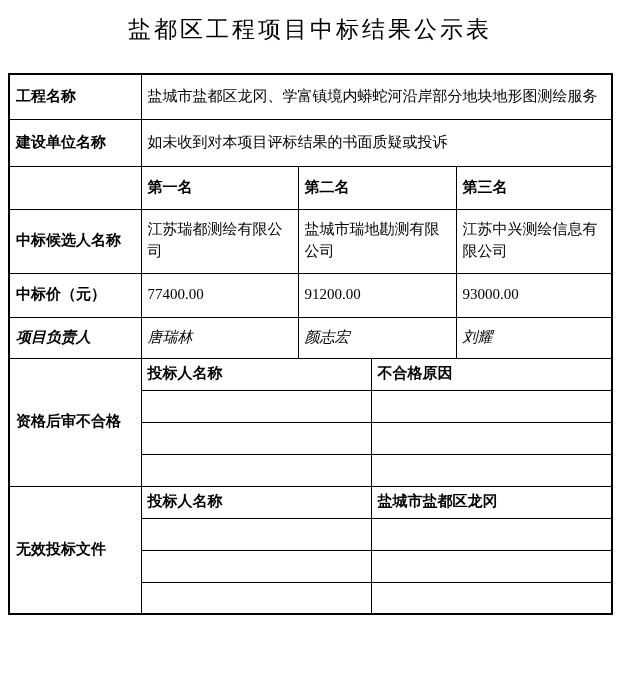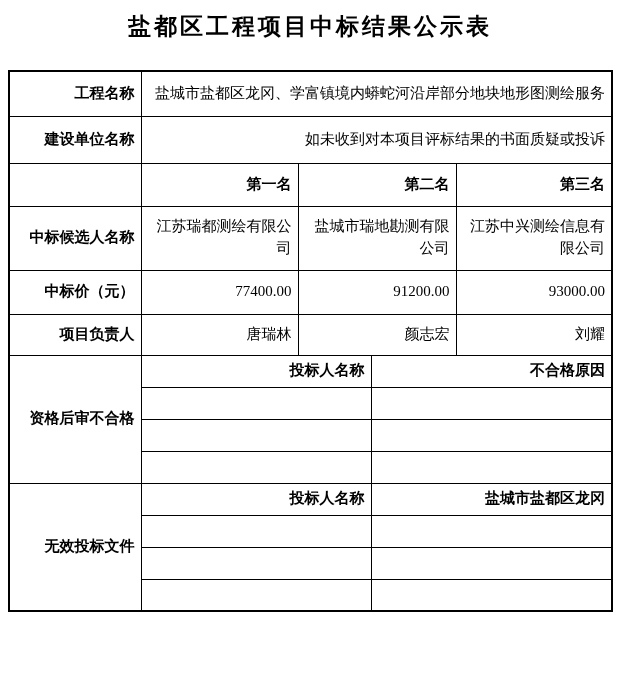--- a/index.html
+++ b/index.html
@@ -10,50 +10,51 @@
     font-family: "Liberation Serif", "DejaVu Serif", serif;
   }
   .page {
     position: relative;
     width: 620px;
     height: 688px;
     background: #ffffff;
     overflow: hidden;
   }
   .doc-title {
-    margin: 12px;
+    margin: 0;
+    padding-top: 15px;
     text-align: center;
     font-size: 23px;
-    font-weight: bold;
+    font-weight: normal;
     letter-spacing: 3px;
     line-height: 29px;
   }
   table.results {
     border-collapse: collapse;
     table-layout: fixed;
     width: 603px;
     margin: 29px 0 0 8px;
     border: 2px solid #000000;
   }
   table.results td {
     border: 1px solid #000000;
-    text-align: right;
+    text-align: left;
     vertical-align: middle;
     font-size: 15px;
     line-height: 1.45;
     padding: 2px 6px;
     overflow: hidden;
   }
   td.lbl { font-weight: bold; }
   tr.r1 { height: 45px; }
   tr.r2 { height: 47px; }
   tr.r3 { height: 43px; }
   tr.r4 { height: 64px; }
   tr.r5 { height: 44px; }
-  tr.r6 { height: 41px; }
+  tr.r6 { height: 41px; font-style: italic; }
   tr.sub { height: 32px; }
   .footnote {
     width: 598px;
     margin: 27px 0 0 10px;
     font-size: 13px;
     font-weight: bold;
     line-height: 1.7;
     text-align: left;
   }
 </style>

